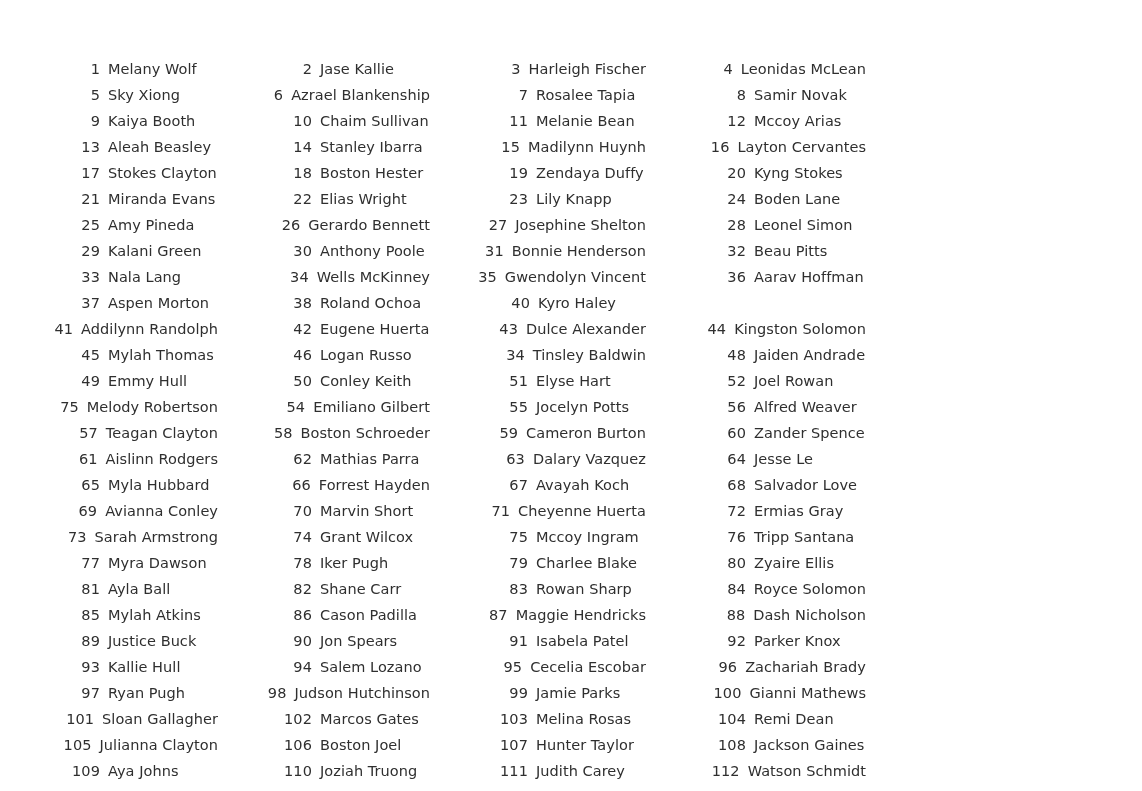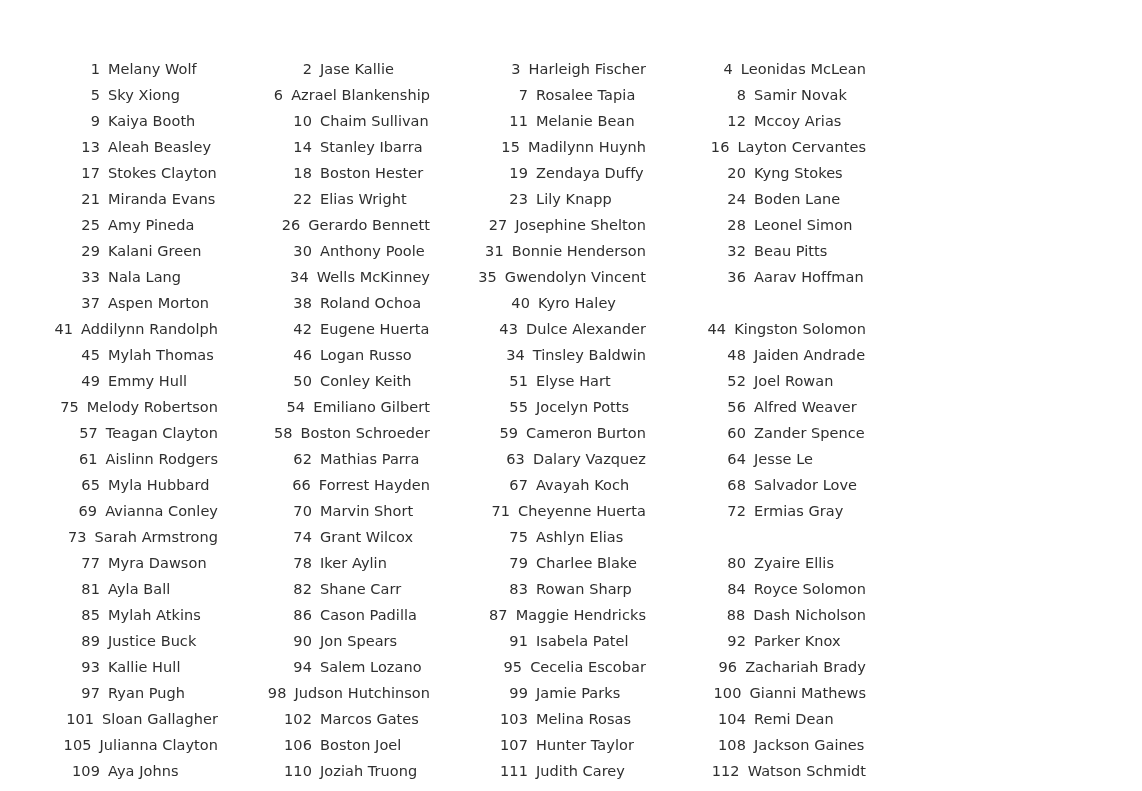--- a/index.html
+++ b/index.html
@@ -385,31 +385,35 @@
       <div class="list-cell col-1">
         <span class="item-number">73</span>
         <span class="item-name">Sarah Armstrong</span>
       </div>
       <div class="list-cell col-2">
         <span class="item-number">74</span>
         <span class="item-name">Grant Wilcox</span>
       </div>
       <div class="list-cell col-3">
         <span class="item-number">75</span>
-        <span class="item-name">Ashlyn Elias</span>
+        <span class="item-name">Mccoy Ingram</span>
+      </div>
+      <div class="list-cell col-4">
+        <span class="item-number">76</span>
+        <span class="item-name">Tripp Santana</span>
       </div>
     </div>
     <div class="list-row">
       <div class="list-cell col-1">
         <span class="item-number">77</span>
         <span class="item-name">Myra Dawson</span>
       </div>
       <div class="list-cell col-2">
         <span class="item-number">78</span>
-        <span class="item-name">Iker Aylin</span>
+        <span class="item-name">Iker Pugh</span>
       </div>
       <div class="list-cell col-3">
         <span class="item-number">79</span>
         <span class="item-name">Charlee Blake</span>
       </div>
       <div class="list-cell col-4">
         <span class="item-number">80</span>
         <span class="item-name">Zyaire Ellis</span>
       </div>
     </div>

